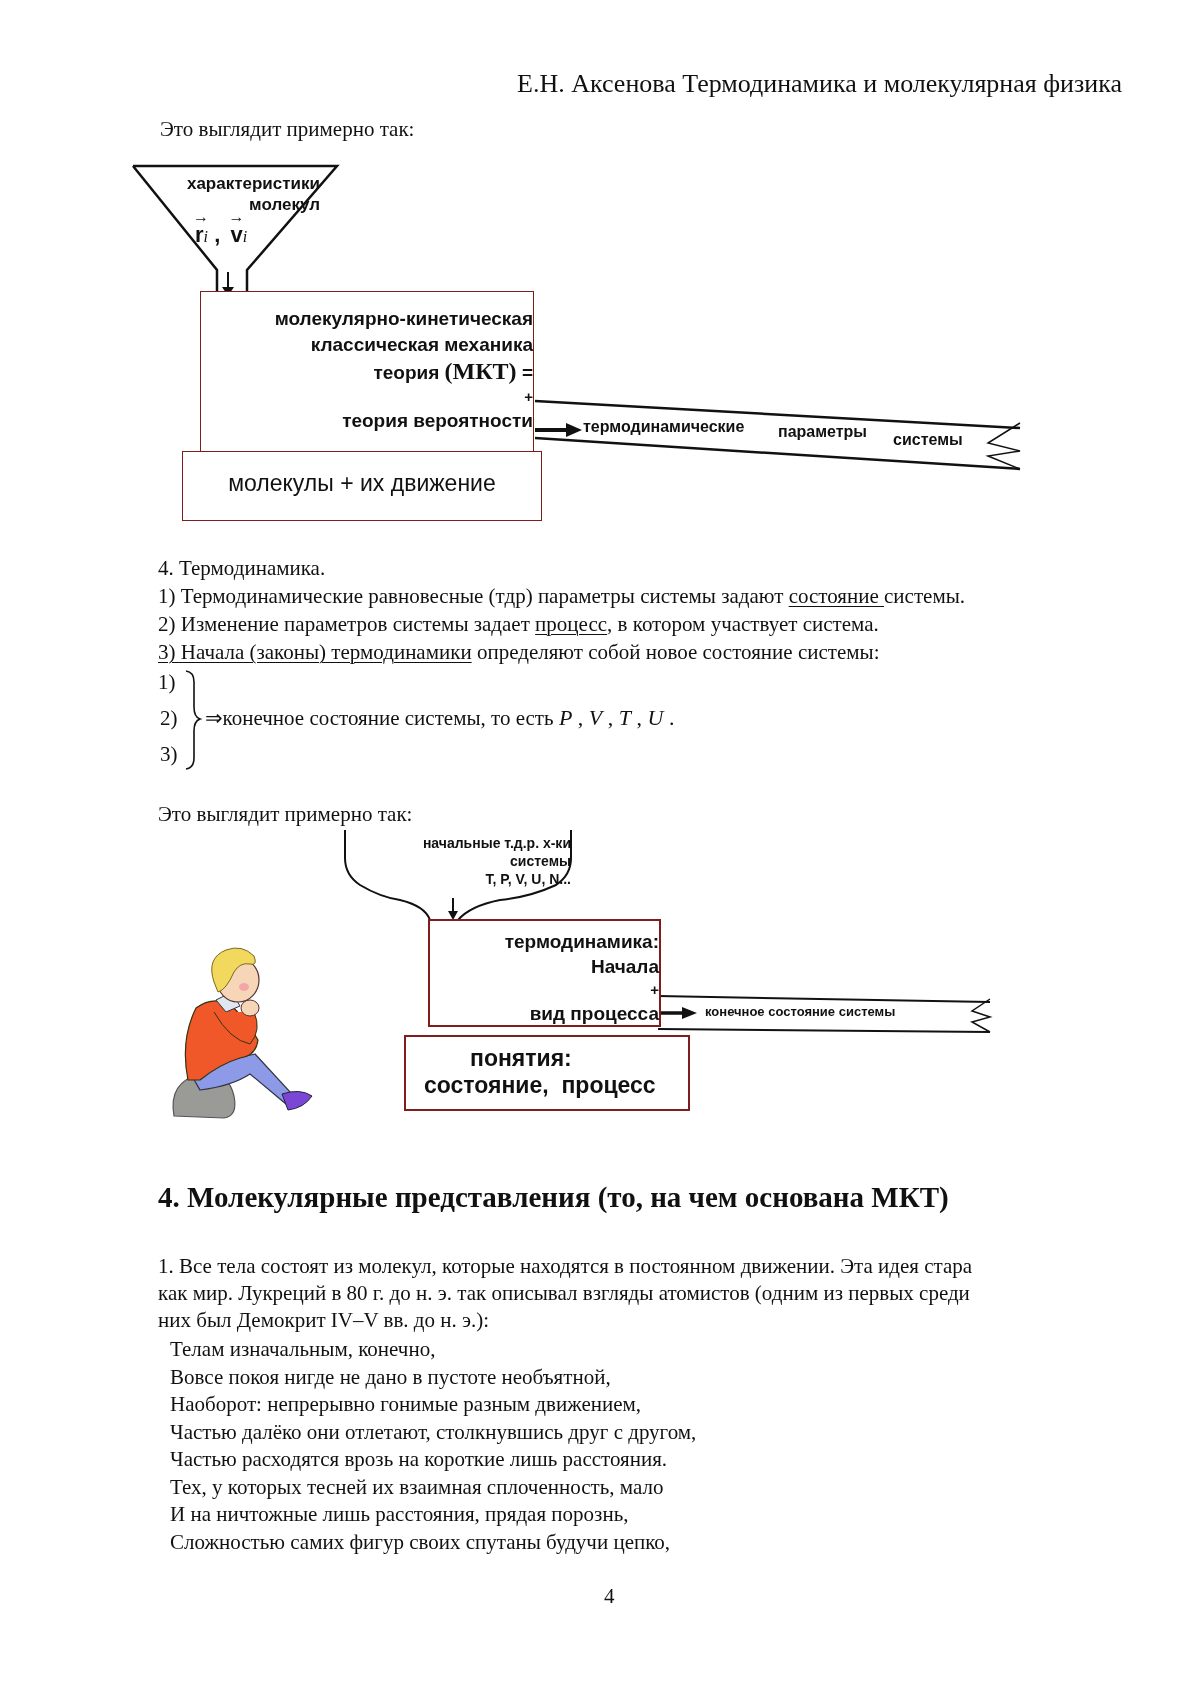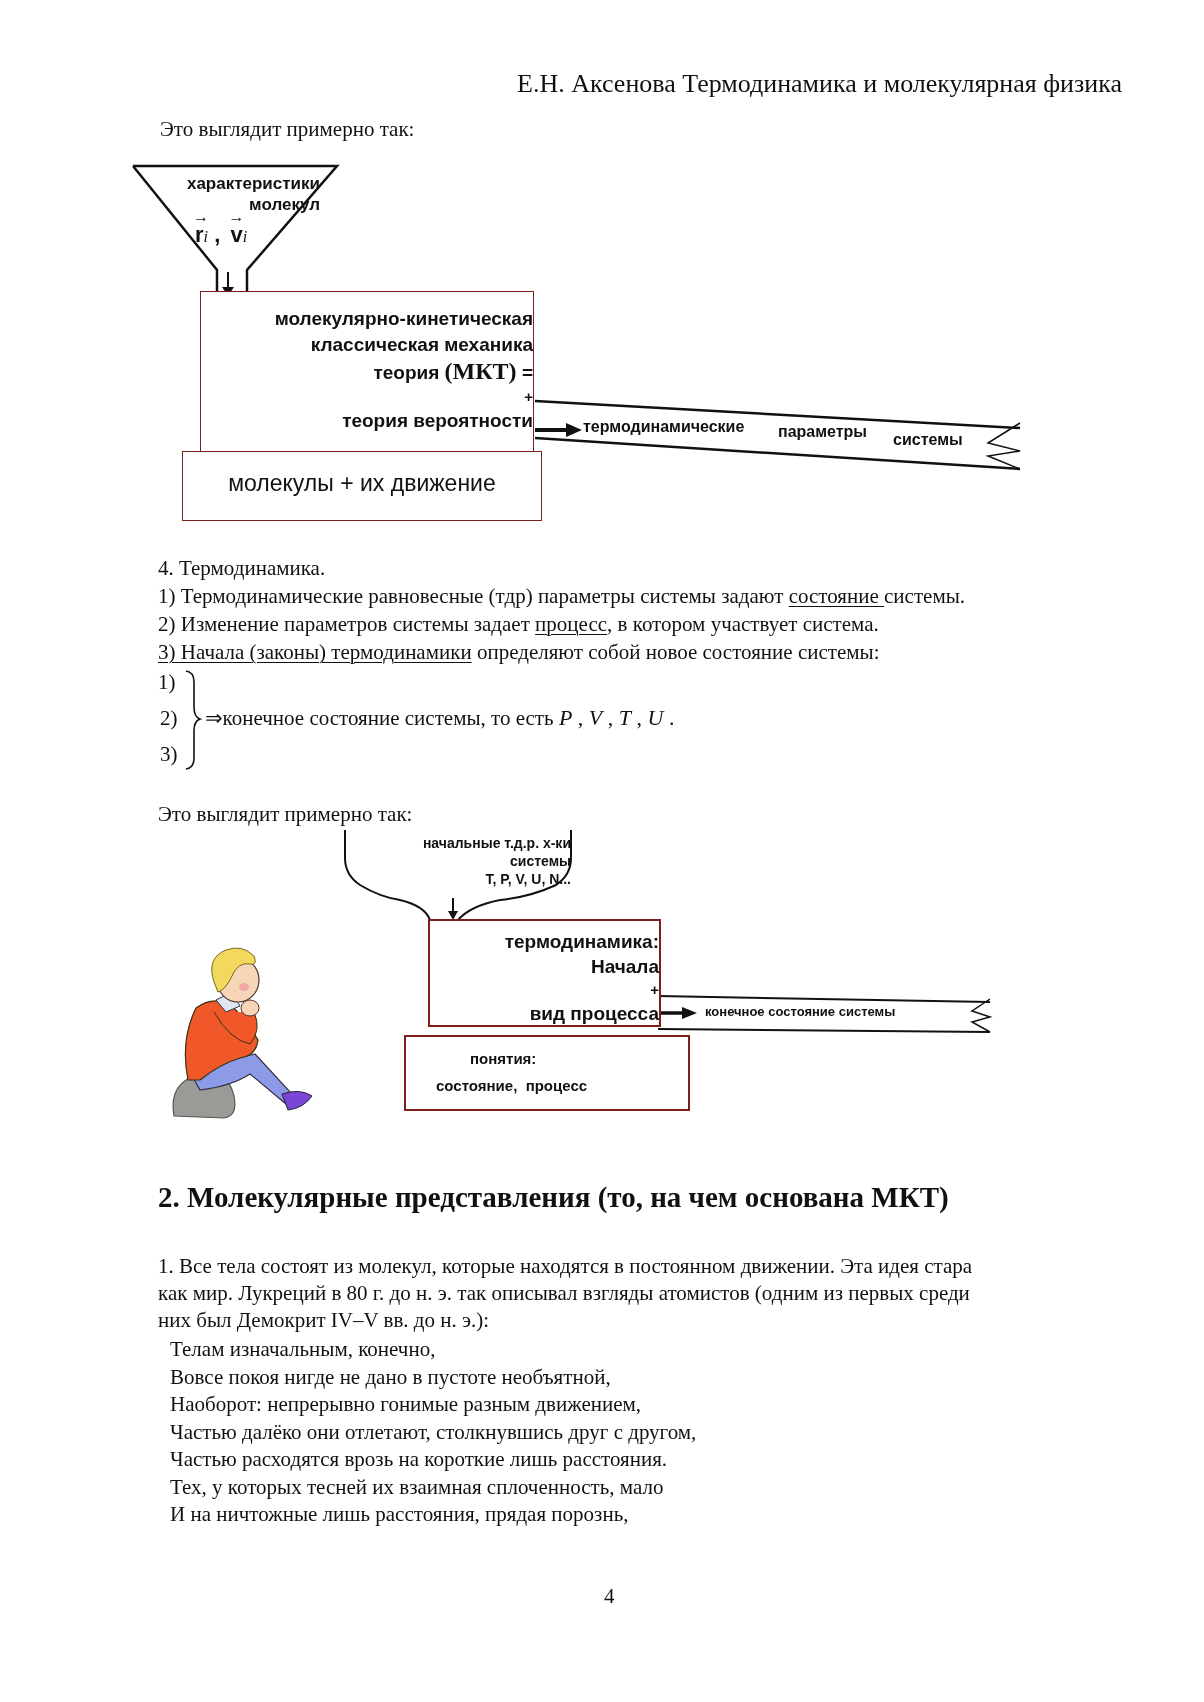--- a/index.html
+++ b/index.html
@@ -143,23 +143,23 @@
   <div class="box" style="left:428px; top:919px; width:233px; height:108px;">
     <div class="sans center" style="position:absolute; left:0; right:0; top:8px; font-size:19px; line-height:25px;">
       <div>термодинамика:</div>
       <div>Начала</div>
       <div style="font-size:15px; line-height:22px;">+</div>
       <div>вид процесса</div>
     </div>
   </div>
 
   <div class="box" style="left:404px; top:1035px; width:286px; height:76px;">
-    <div class="sans" style="position:absolute; left:0; right:0; top:8px; font-size:15px; line-height:27px;">
+    <div class="sans" style="position:absolute; left:0; right:0; top:8px; font-size:23px; line-height:27px;">
       <div style="padding-left:64px;">понятия:</div>
-      <div style="padding-left:30px; white-space:pre;">состояние,  процесс</div>
+      <div style="padding-left:18px; white-space:pre;">состояние,  процесс</div>
     </div>
   </div>
 
   <div class="abs sans" style="left:705px; top:1004px; font-size:13px;">конечное состояние системы</div>
 
   <svg width="1204" height="1200" style="left:0; top:0;">
 
     <path d="M174,1116 Q168,1082 200,1074 Q228,1070 234,1096 Q238,1116 224,1118 Z" fill="#9a9a96" stroke="#555" stroke-width="1.2"></path>
 
     <path d="M192,1076 Q225,1060 255,1054 L292,1094 Q296,1102 286,1104 L250,1074 Q232,1086 200,1090 Z" fill="#8d9ae8" stroke="#334" stroke-width="1.2"></path>
@@ -175,32 +175,33 @@
     <ellipse cx="250" cy="1008" rx="9" ry="8" fill="#f7d6b8" stroke="#533" stroke-width="1"></ellipse>
 
     <ellipse cx="238" cy="980" rx="21" ry="22" fill="#f7d6b8" stroke="#533" stroke-width="1.2"></ellipse>
     <ellipse cx="244" cy="987" rx="5" ry="4" fill="#f2a6a6"></ellipse>
 
     <path d="M214,982 Q206,958 226,950 Q242,944 254,956 Q258,966 250,964 Q240,962 234,972 Q226,990 218,992 Z" fill="#f2d85c" stroke="#7a6a20" stroke-width="1"></path>
   </svg>
 </div>
 
 <div>
-  <h2 class="heading abs" style="left:158px; top:1180px;">2. Молекулярные представления (то, на чем основана МКТ)</h2>
+  <h2 class="heading abs" style="left:158px; top:1180px;">4. Молекулярные представления (то, на чем основана МКТ)</h2>
 
   <div class="abs serif" style="left:158px; top:1253px; line-height:27px;">
     <div>1. Все тела состоят из молекул, которые находятся в постоянном движении. Эта идея стара</div>
     <div>как мир. Лукреций в 80 г. до н. э. так описывал взгляды атомистов (одним из первых среди</div>
     <div>них был Демокрит IV–V вв. до н. э.):</div>
   </div>
 
   <div class="abs serif verse" style="left:170px; top:1335px;">
     <div>Телам изначальным, конечно,</div>
     <div>Вовсе покоя нигде не дано в пустоте необъятной,</div>
     <div>Наоборот: непрерывно гонимые разным движением,</div>
     <div>Частью далёко они отлетают, столкнувшись друг с другом,</div>
     <div>Частью расходятся врозь на короткие лишь расстояния.</div>
     <div>Тех, у которых тесней их взаимная сплоченность, мало</div>
     <div>И на ничтожные лишь расстояния, прядая порознь,</div>
+    <div>Сложностью самих фигур своих спутаны будучи цепко,</div>
   </div>
 </div>
 
 <div class="abs serif" style="left:604px; top:1582px; font-size:21px;">4</div>
 
 </body></html>

